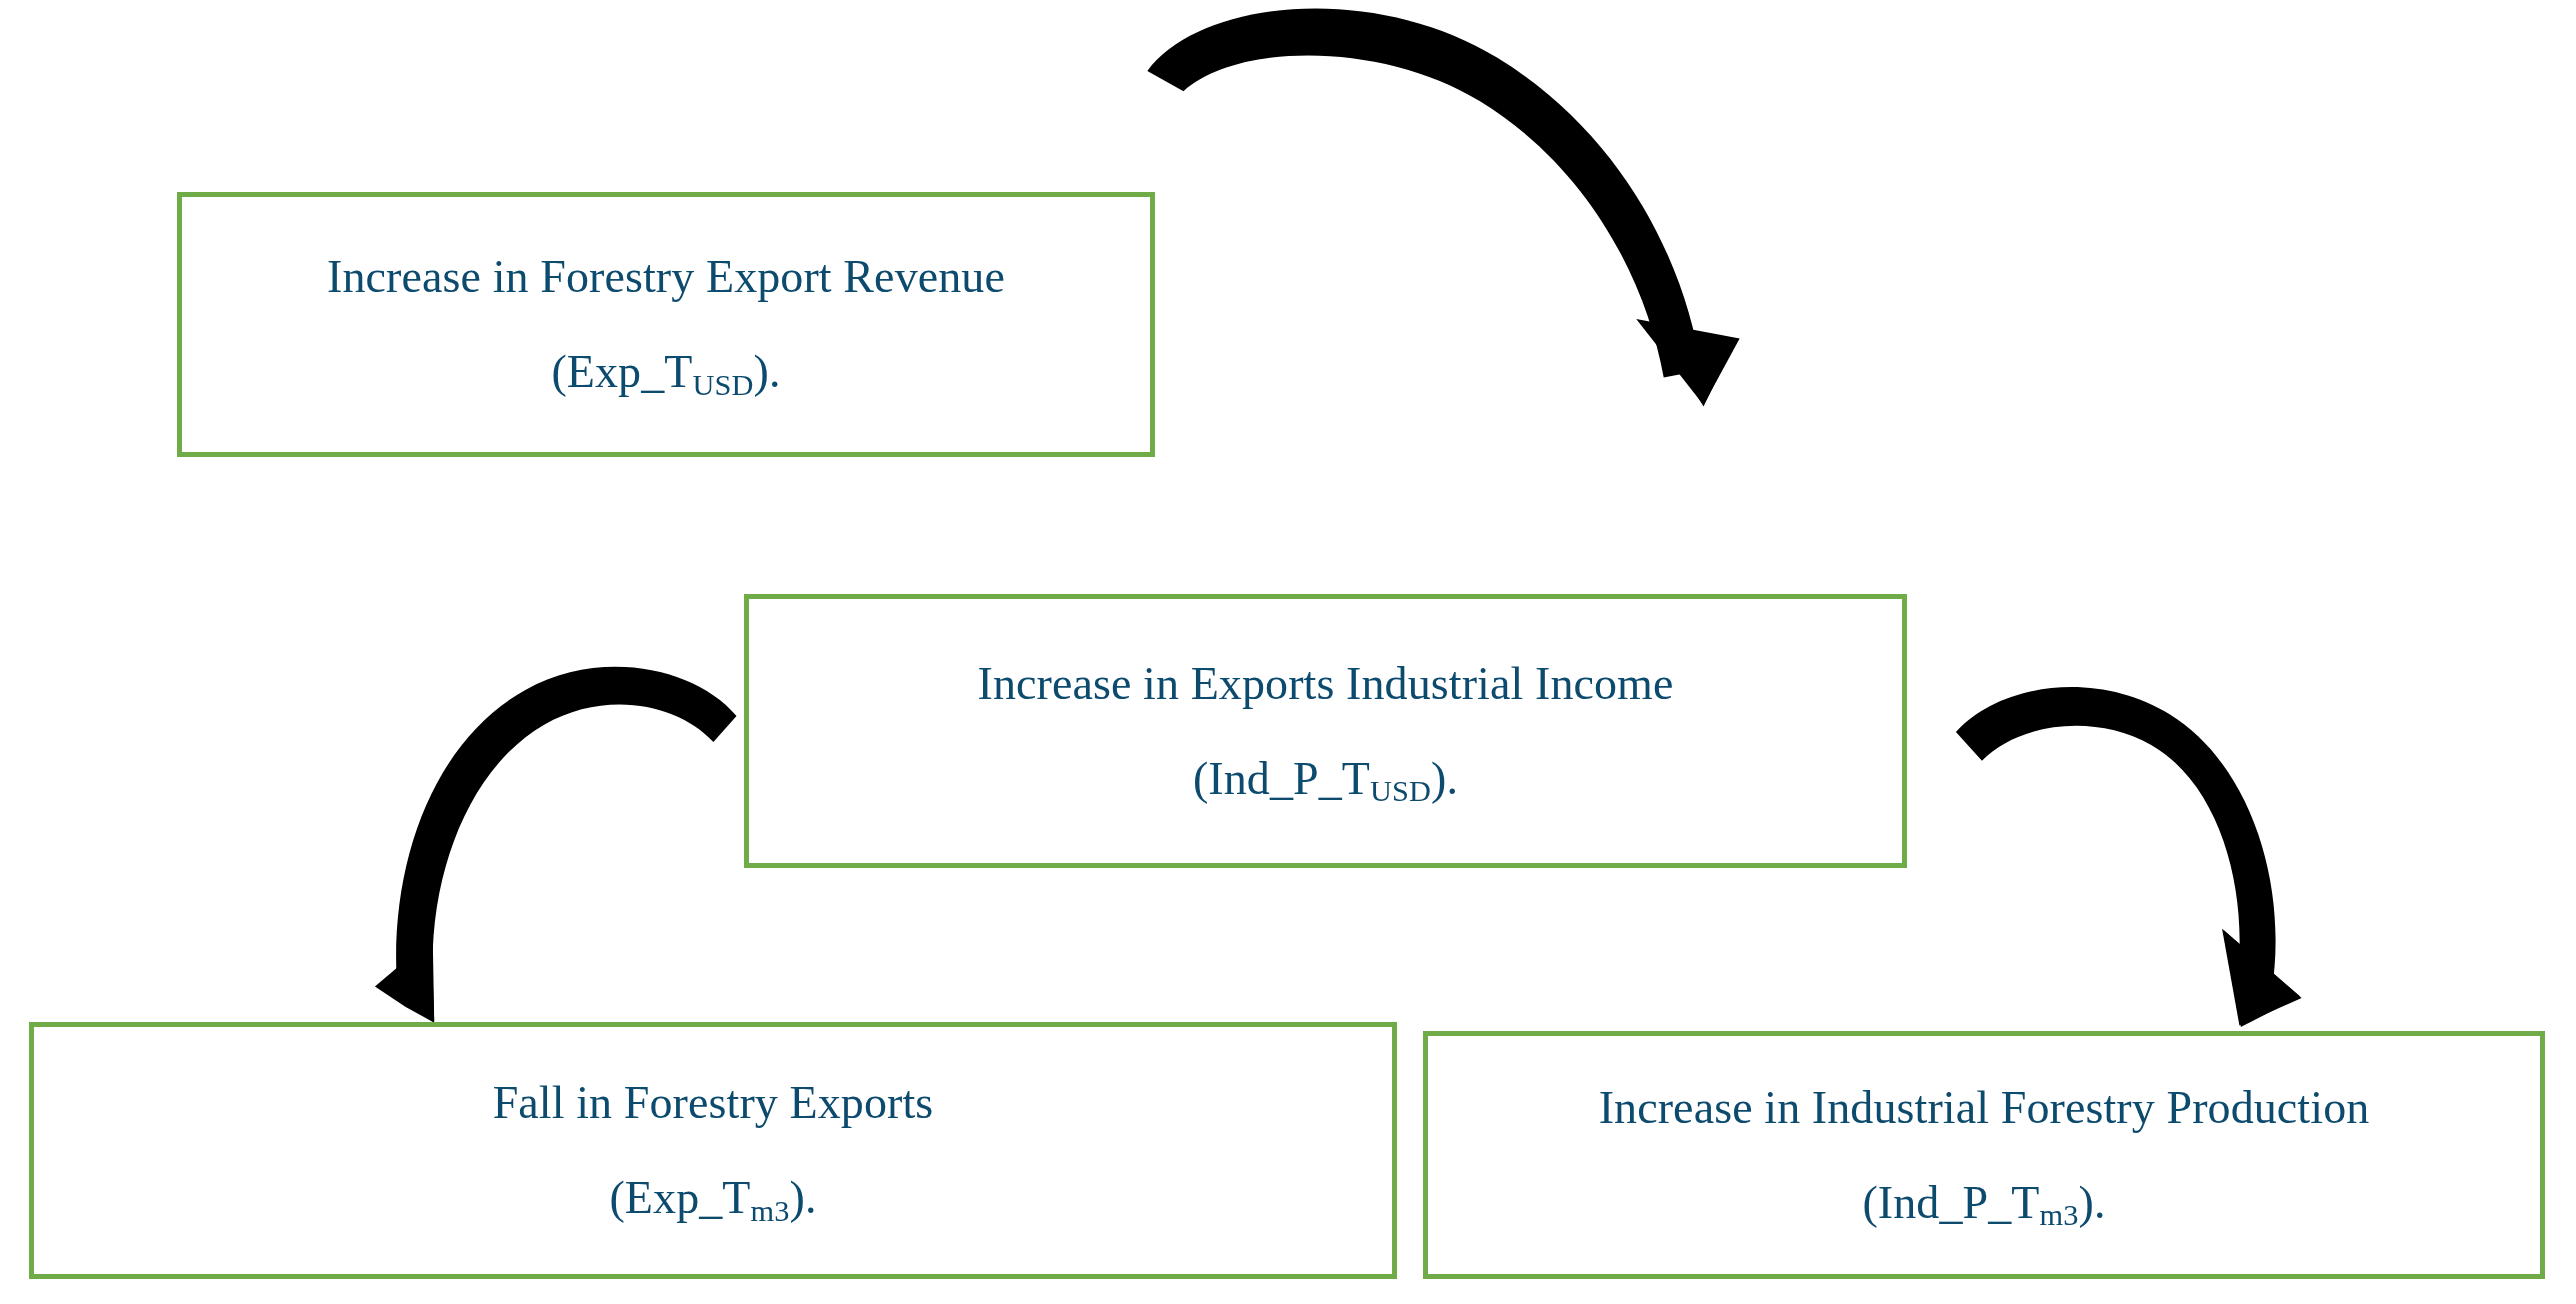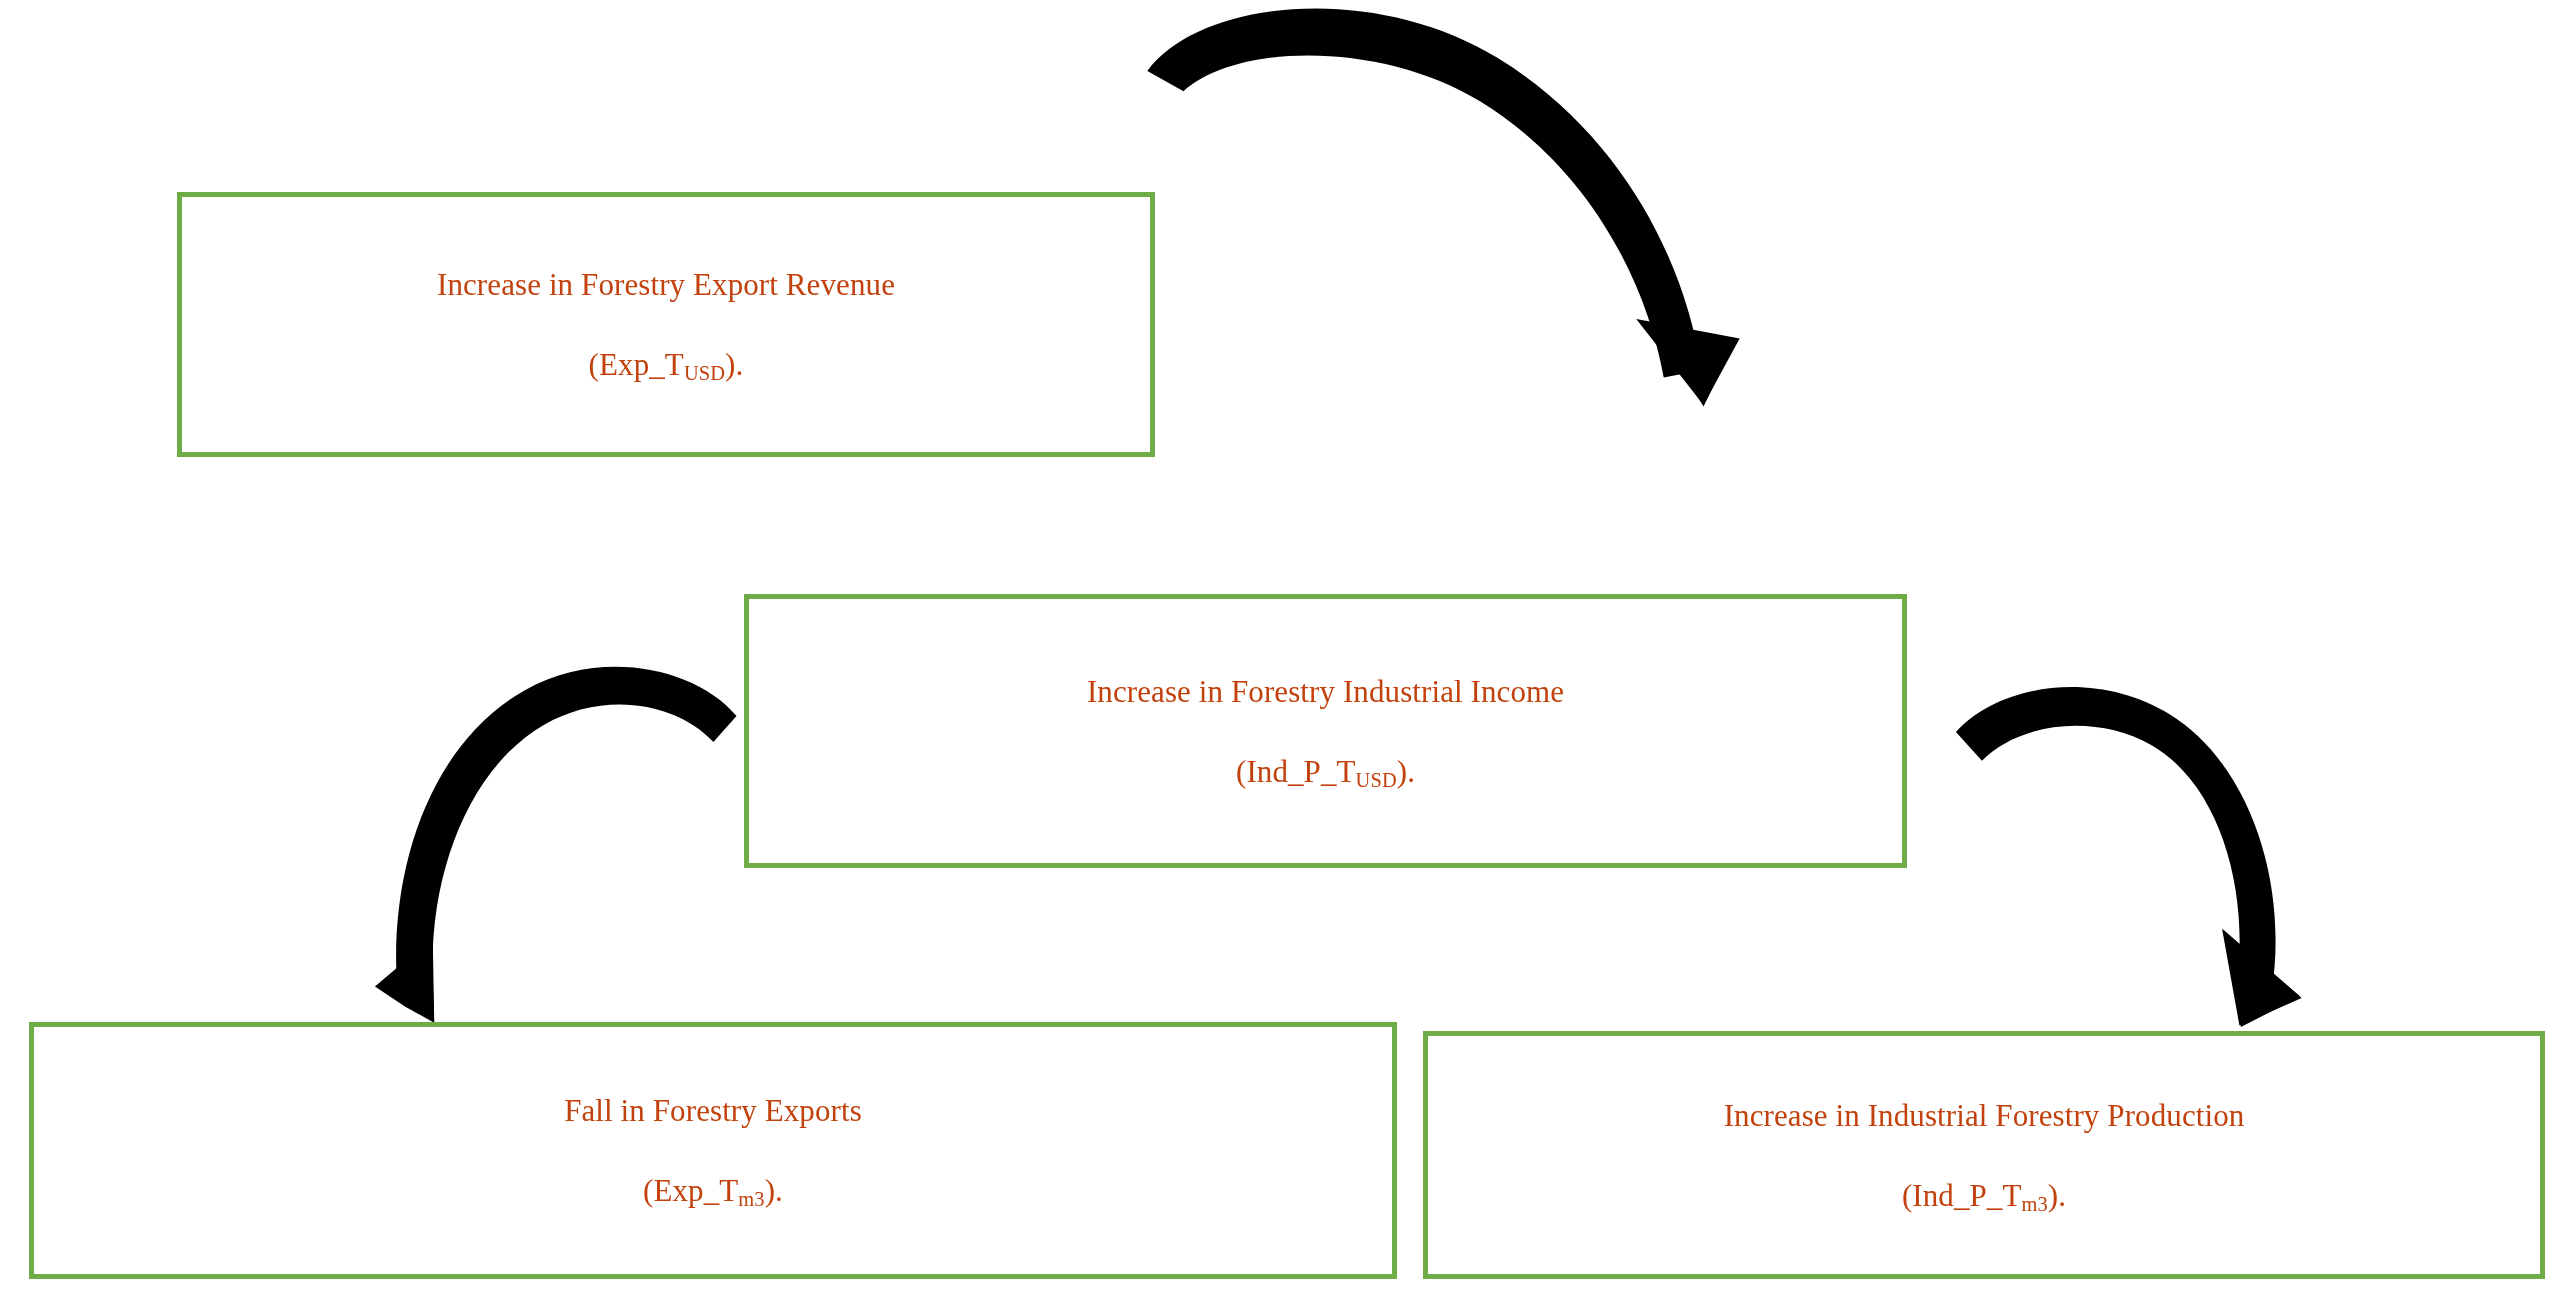--- a/index.html
+++ b/index.html
@@ -22,22 +22,22 @@
     box-sizing: border-box;
     background: #ffffff;
     border: 5.8px solid #6FAB46;
     display: flex;
     flex-direction: column;
     align-items: center;
     justify-content: center;
     text-align: center;
   }
   .node-line {
-    color: #c2410c;
-    font-size: 31px;
+    color: #0c4a6e;
+    font-size: 46px;
     line-height: 1.0;
     letter-spacing: 0.1px;
     white-space: nowrap;
   }
   .node-line.title {
     margin-bottom: 41px;
   }
   .node-line.code {
     margin-top: 8px;
   }
@@ -107,21 +107,21 @@
   </svg>
 
   <div class="node-box" id="box-export-revenue">
     <div class="node-line title">Increase in Forestry Export Revenue</div>
     <div class="node-line code">
       <span>(Exp_T</span><span class="sub">USD</span><span>).</span>
     </div>
   </div>
 
   <div class="node-box" id="box-industrial-income">
-    <div class="node-line title">Increase in Forestry Industrial Income</div>
+    <div class="node-line title">Increase in Exports Industrial Income</div>
     <div class="node-line code">
       <span>(Ind_P_T</span><span class="sub">USD</span><span>).</span>
     </div>
   </div>
 
   <div class="node-box" id="box-fall-exports">
     <div class="node-line title">Fall in Forestry Exports</div>
     <div class="node-line code">
       <span>(Exp_T</span><span class="sub">m3</span><span>).</span>
     </div>

